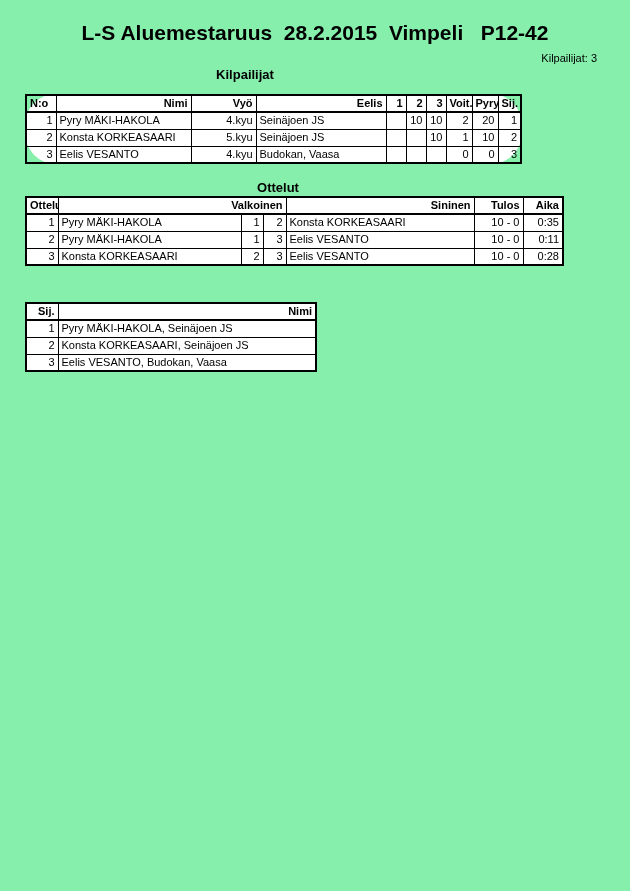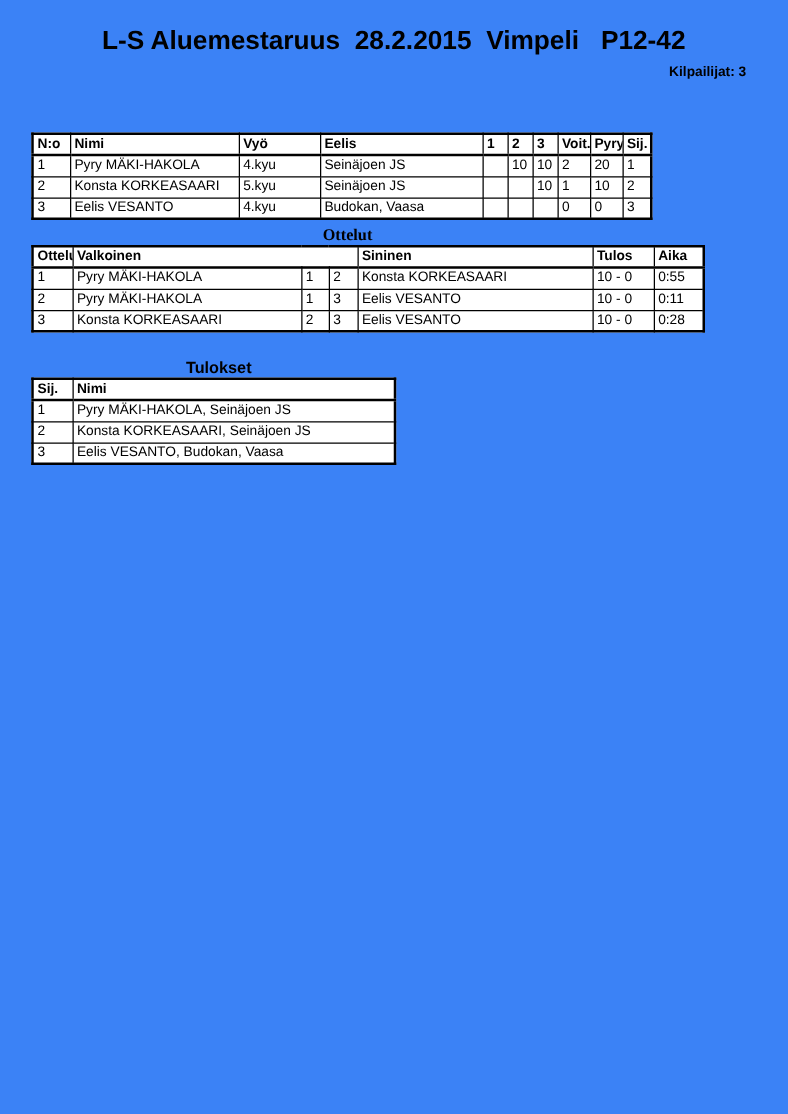--- a/index.html
+++ b/index.html
@@ -1,83 +1,84 @@
 <!DOCTYPE html>
 <html><head>
 <meta charset="utf-8">
 <style>
   * { margin:0; padding:0; box-sizing:border-box; }
   html,body { background:#fff; }
   .page {
     position:relative;
     width:630px; height:891px;
-    background:#3b82f6;
+    background:#86efac;
     color:#000;
     font-family:"Liberation Sans", sans-serif;
     overflow:hidden;
   }
   .title {
     position:absolute; top:21px; left:0; width:630px;
     text-align:center;
     font-size:21px; font-weight:bold;
     white-space:pre;
     letter-spacing:0px;
   }
   .count {
     position:absolute; top:52px; right:33px;
-    font-size:11px; font-weight:bold;
+    font-size:11px; font-weight:normal;
   }
   .sec-heading {
     position:absolute;
     font-size:13px; font-weight:bold;
     text-align:center;
   }
   .h-competitors { top:67px;  left:25px; width:440px; }
-  .h-matches     { top:180px; left:25px; width:506px;font-family:Liberation Serif, serif; }
+  .h-matches     { top:180px; left:25px; width:506px; }
   .h-results     { top:286px; left:25px; width:300px; }
 
   table.doc-table {
     position:absolute;
     border-collapse:collapse;
     table-layout:fixed;
     border:2px solid #000;
     font-size:11px;
     background:#fff;
   }
-  .t-competitors { top:106px;  left:25px; width:495px; }
+  .t-competitors { top:94px;  left:25px; width:495px;border-radius:31px; }
   .t-matches     { top:196px; left:25px; width:537px; }
   .t-results     { top:302px; left:25px; width:290px; }
 
   .doc-table th, .doc-table td {
     border:1px solid #000;
     height:17px;
     line-height:15px;
     padding:0 3px;
     overflow:hidden;
     white-space:nowrap;
     font-weight:normal;
   }
   .doc-table thead th {
     font-weight:bold;
     border-bottom:2px solid #000;
   }
-  .c { text-align:left; }
+  .c { text-align:right; }
   .l { text-align:left; }
   .bl2 { border-left:2px solid #000;margin-left:40px; }
   .brh { border-right:hidden; }   
   .flush { padding-left:1px; }
 </style>
 </head>
 <body>
 
 <div class="page">
 
   <h1 class="title">L-S Aluemestaruus  28.2.2015  Vimpeli   P12-42</h1>
   <div class="count">Kilpailijat: 3</div>
 
+  <h2 class="sec-heading h-competitors">Kilpailijat</h2>
 
   <table class="doc-table t-competitors">
     <colgroup>
       <col style="width:30px">
         <col style="width:135px">
         <col style="width:65px">
         <col style="width:130px">
       <col style="width:20px">
         <col style="width:20px">
         <col style="width:20px">
@@ -161,21 +162,21 @@
       </tr>
     </thead>
     <tbody>
       <tr>
         <td class="c">1</td>
         <td class="l">Pyry MÄKI-HAKOLA</td>
         <td class="c bl2">1</td>
         <td class="c">2</td>
         <td class="l bl2">Konsta KORKEASAARI</td>
         <td class="c">10 - 0</td>
-        <td class="c">0:55</td>
+        <td class="c">0:35</td>
       </tr>
       <tr>
         <td class="c">2</td>
         <td class="l">Pyry MÄKI-HAKOLA</td>
         <td class="c bl2">1</td>
         <td class="c">3</td>
         <td class="l bl2">Eelis VESANTO</td>
         <td class="c">10 - 0</td>
         <td class="c">0:11</td>
       </tr>
@@ -184,21 +185,20 @@
         <td class="l">Konsta KORKEASAARI</td>
         <td class="c bl2">2</td>
         <td class="c">3</td>
         <td class="l bl2">Eelis VESANTO</td>
         <td class="c">10 - 0</td>
         <td class="c">0:28</td>
       </tr>
     </tbody>
   </table>
 
-  <h2 class="sec-heading h-results">Tulokset</h2>
 
   <table class="doc-table t-results">
     <colgroup>
       <col style="width:32px">
         <col style="width:258px">
     </colgroup>
     <thead>
       <tr>
         <th class="c">Sij.</th>
         <th class="c">Nimi</th>

